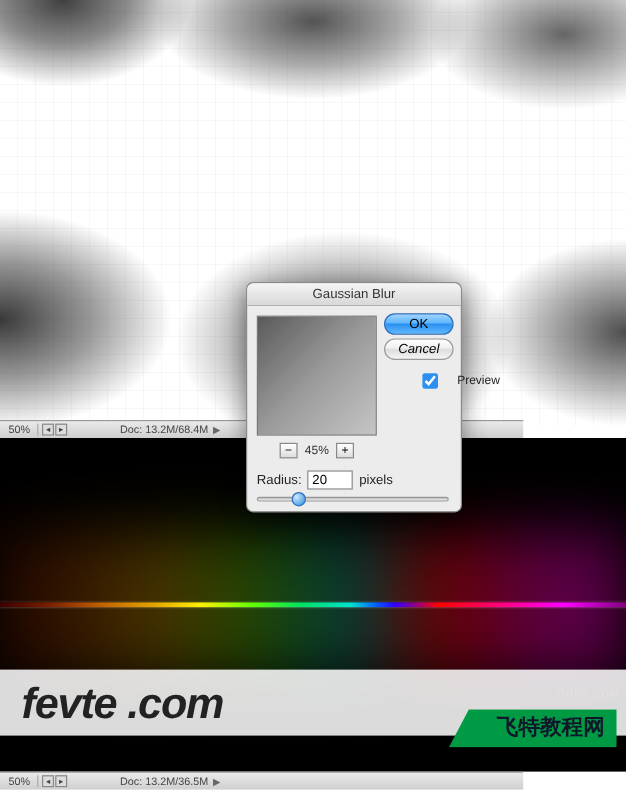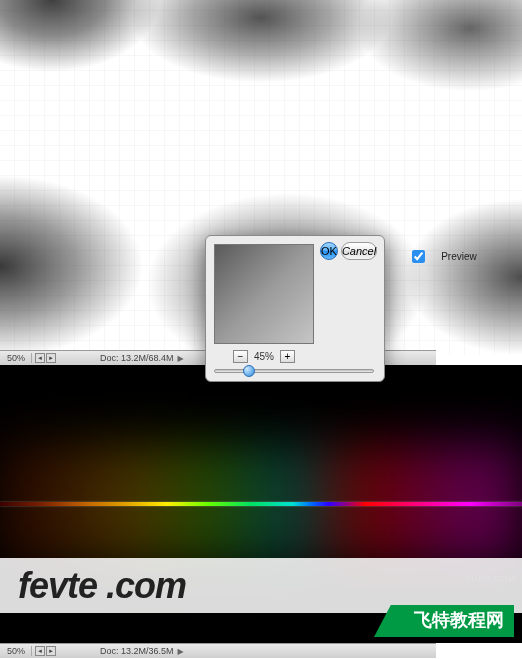--- a/index.html
+++ b/index.html
@@ -96,21 +96,21 @@
 .dialog-body { padding: 8px; position: relative; }
 .preview-box {
   width: 100px; height: 100px;
   background: linear-gradient(135deg,#5a5a5a 0%, #9a9a9a 50%, #c5c5c5 100%);
   border: 1px solid #777;
 }
 .side-buttons {
   position: absolute;
   top: 6px; right: 6px;
   width: 58px;
-  display: flex; flex-direction: row; gap: 3px; justify-content: space-between;
+  display: flex; flex-direction: column; gap: 3px; justify-content: space-between;
 }
 .aqua-btn {
   height: 18px;
   border-radius: 9px;
   font-size: 11px;
   text-align: center;
   line-height: 17px;
   cursor: pointer;
 }
 .aqua-default {
@@ -165,23 +165,23 @@
 }
 .watermark-text {
   font-family: Liberation Sans, sans-serif;
   font-size: 36px;
   font-weight: 900;
   font-style: italic;
   color: #222;
   letter-spacing: -1px;
 }
 .watermark-sub {
-  position: absolute; bottom: 22px; right: 8px;
+  position: absolute; bottom: 36px; right: 8px;
   background: #009a44;
-  color: #ffffff;
+  color: #0f172a;
   font-size: 18px;
   font-weight: 700;
   padding: 3px 10px 5px 40px;
   font-family: "Microsoft YaHei","SimHei",Arial,sans-serif;
   clip-path: polygon(12% 0, 100% 0, 100% 100%, 0 100%);
 }
 .faint-mark {
   position: absolute; bottom: 60px; right: 6px;
   font-size: 8px; color: rgba(255,255,255,0.18);
   letter-spacing: 1px;
@@ -202,35 +202,41 @@
   <span class="arrow">▶</span>
 </div>
 
 <div class="canvas-bottom">
   <div class="rainbow-glow"></div>
   <div class="rainbow-line"></div>
   <div class="faint-mark">OHPS.COM</div>
 </div>
 
 <div class="dialog">
+  <div class="dialog-title">Gaussian Blur</div>
   <div class="dialog-body">
     <div class="preview-box"></div>
     <div class="side-buttons">
       <div class="aqua-btn aqua-default">OK</div>
       <div class="aqua-btn aqua-normal">Cancel</div>
       <label class="preview-check">
         <input type="checkbox" checked="" style="">
         <span>Preview</span>
       </label>
     </div>
     <div class="zoom-row">
       <div class="zoom-btn">−</div>
       <span class="zoom-val">45%</span>
       <div class="zoom-btn">+</div>
     </div>
+    <div class="radius-row">
+      <span>Radius:</span>
+      <input class="radius-input" value="20" style="">
+      <span>pixels</span>
+    </div>
     <div class="slider-track">
       <div class="slider-thumb"></div>
     </div>
   </div>
 </div>
 
 <div class="watermark-band">
   <span class="watermark-text">fevte .com</span>
 </div>
 <div class="watermark-sub">飞特教程网</div>

